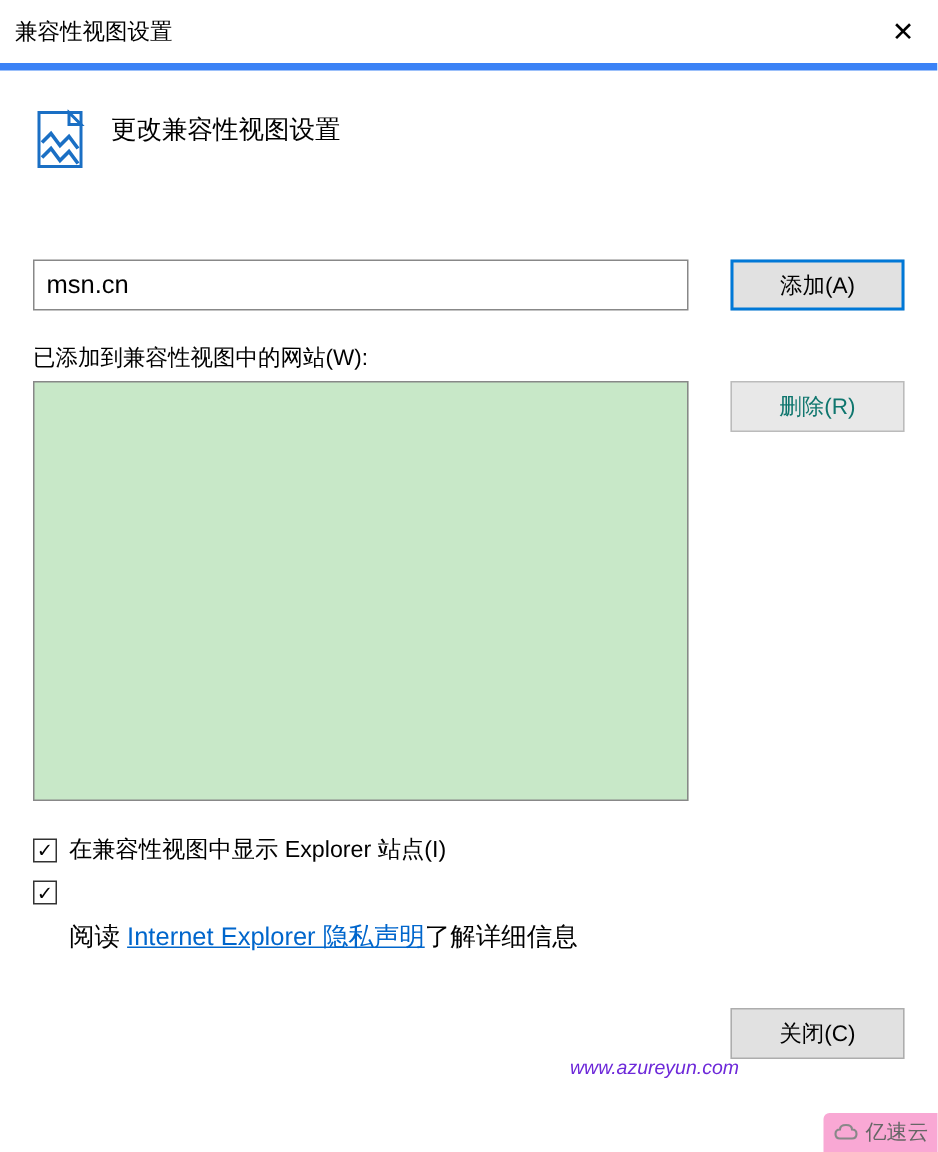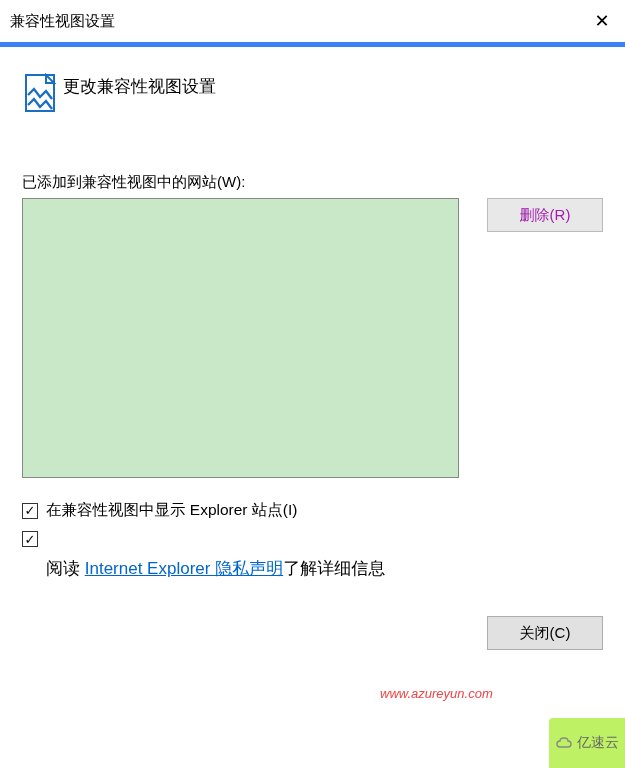--- a/index.html
+++ b/index.html
@@ -29,21 +29,21 @@
       font-size: 18px;
       font-family: Arial, sans-serif;
       cursor: pointer;
     }
     .content {
       padding: 18px 22px 12px 22px;
     }
     .header-row {
       display: flex;
       align-items: flex-start;
-      gap: 5px;
+      gap: 16px;
       margin-top: 8px;
       margin-bottom: 60px;
     }
     .header-icon svg { display:block; }
     .header-text {
       font-size: 17px;
       padding-top: 2px;
     }
     .label {
       font-size: 15px;
@@ -71,21 +71,21 @@
       background: #e1e1e1;
       border: 1px solid #adadad;
       font-size: 15px;
       font-family: inherit;
       cursor: pointer;
     }
     .btn.primary {
       border: 2px solid #0078d7;
     }
     .btn:disabled {
-      color: #a21caf;
+      color: #0f766e;
       background: #e8e8e8;
       border: 1px solid #bbb;
       cursor: default;
     }
     .listbox {
       flex: 1;
       height: 280px;
       border: 1px solid #888;
       background: #c8e8c8;
     }
@@ -118,32 +118,32 @@
     }
     .footer {
       display: flex;
       justify-content: flex-end;
       padding: 0 22px;
       margin-top: 24px;
     }
     .watermark {
       position: absolute;
       left: 380px;
-      top: 686px;
+      top: 704px;
       font-style: italic;
-      color: #ef4444;
+      color: #6d28d9;
       font-size: 13px;
       pointer-events: none;
     }
     .brand {
       position: absolute;
       right: 0;
       bottom: 0;
-      background: #bef264;
-      padding:16px 6px;
+      background: #f9a8d4;
+      padding:4px 6px;
       font-size: 14px;
       color: #666;
       display:flex;
       align-items:center;
       gap:4px;
       border-top-left-radius:4px;
     }
   </style>
 </head>
 <body>
@@ -160,20 +160,24 @@
       <svg width="36" height="40" viewBox="0 0 36 40">
         <rect x="4" y="2" width="28" height="36" fill="none" stroke="#1a6fc4" stroke-width="2"></rect>
         <polygon points="24,2 32,10 24,10" fill="#fff" stroke="#1a6fc4" stroke-width="2"></polygon>
         <polyline points="6,22 12,16 18,24 24,18 30,26" fill="none" stroke="#1a6fc4" stroke-width="2.4"></polyline>
         <polyline points="6,32 12,26 18,34 24,28 30,36" fill="none" stroke="#1a6fc4" stroke-width="2.4"></polyline>
       </svg>
     </span>
     <div class="header-text">更改兼容性视图设置</div>
   </div>
 
+  <div class="row">
+    <input class="url-input" type="text" value="msn.cn" style="">
+    <button class="btn primary">添加(A)</button>
+  </div>
 
   <label class="label">已添加到兼容性视图中的网站(W):</label>
   <div class="row">
     <div class="listbox"></div>
     <button class="btn" disabled="">删除(R)</button>
   </div>
 
   <div class="checks">
     <div class="check-row">
       <span class="checkbox">✓</span>

